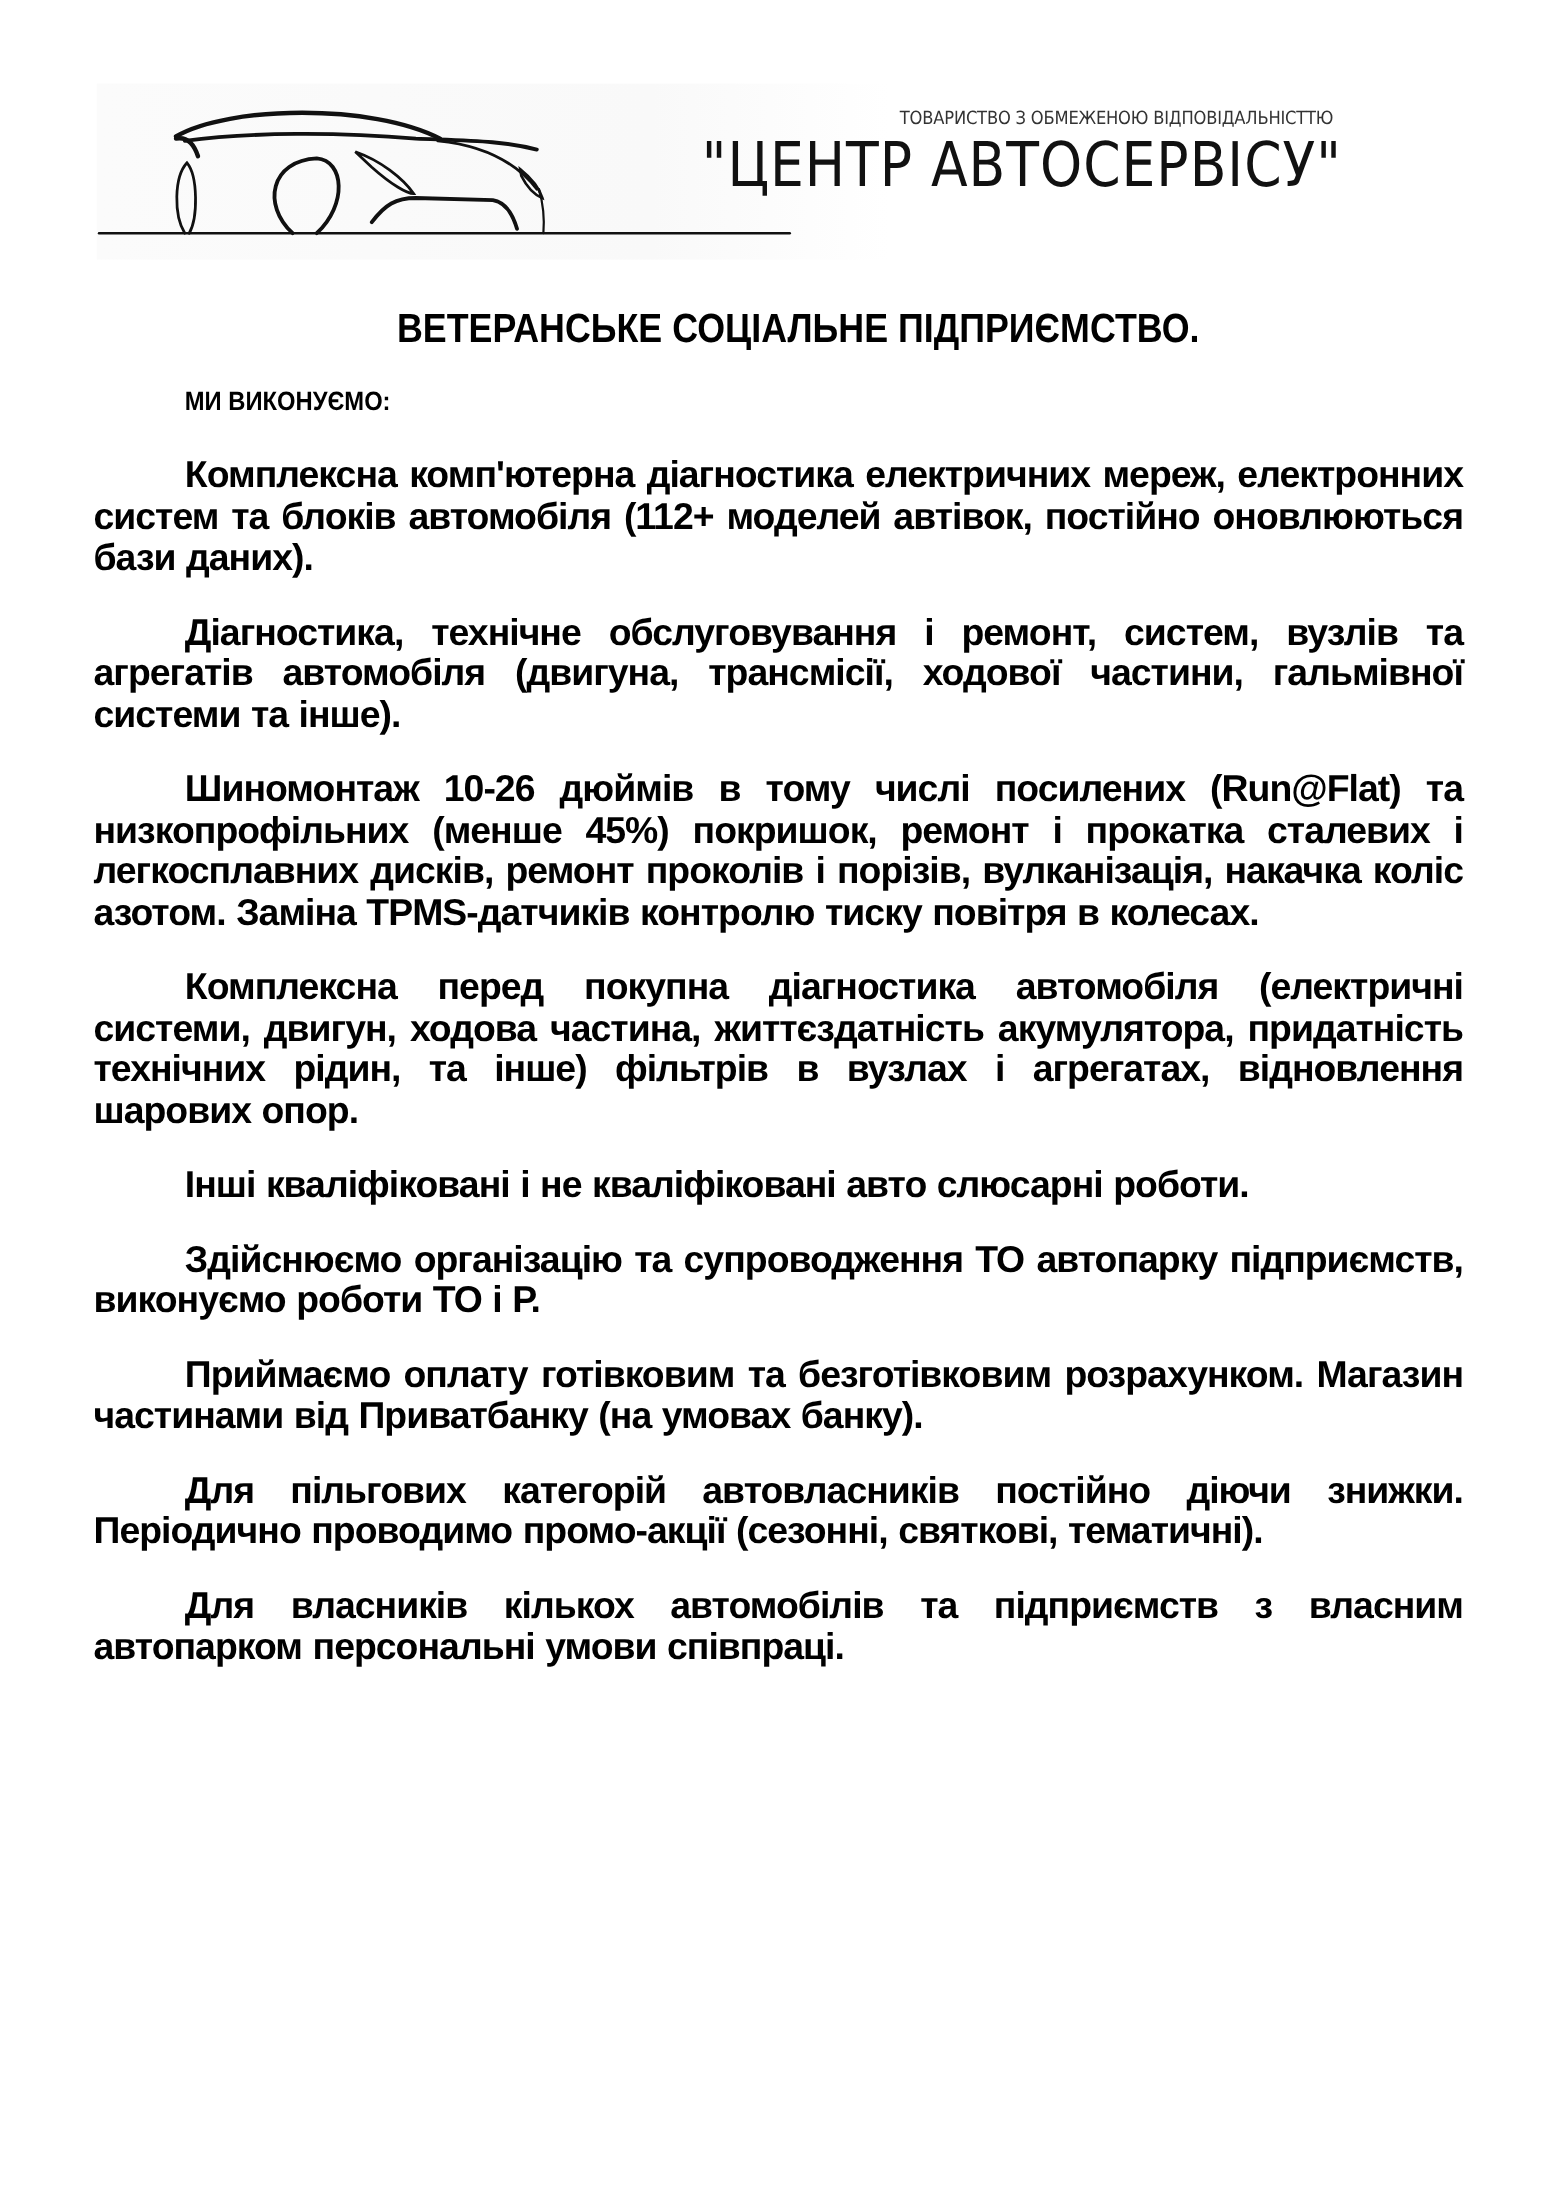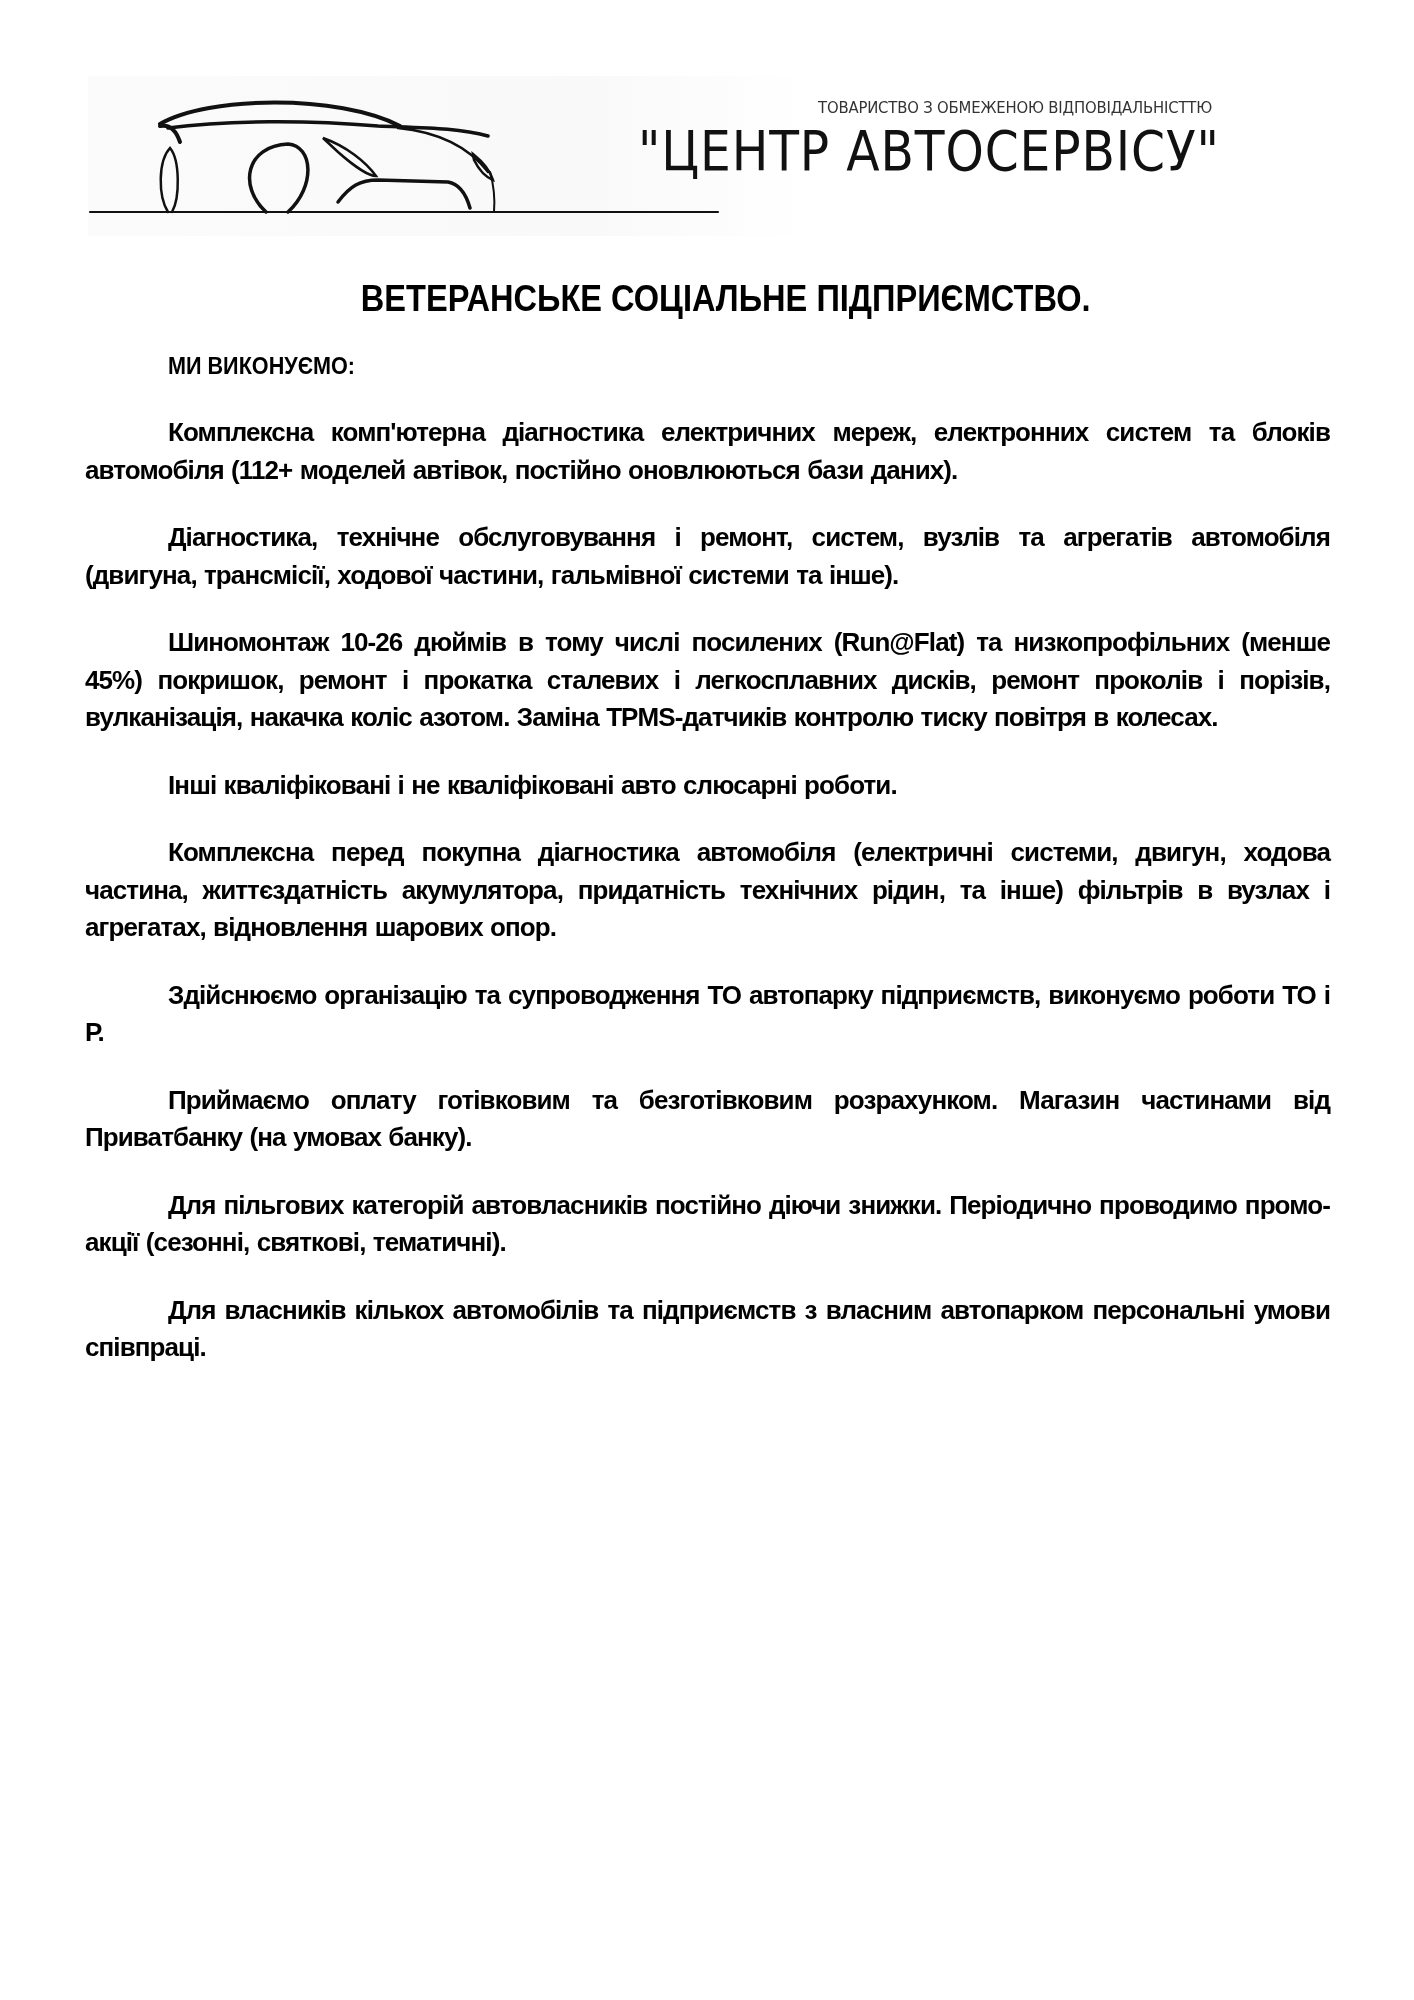--- a/index.html
+++ b/index.html
@@ -89,21 +89,21 @@
     }
     .services {
       position: absolute;
       left: 85px;
       top: 414px;
       width: 1245px;
     }
     .service-item {
       margin: 0 0 30px 0;
       font-weight: bold;
-      font-size: 26px;
+      font-size: 34px;
       line-height: 37.5px;
       text-align: justify;
       text-indent: 83px;
       letter-spacing: -0.9px;
       word-spacing: 1px;
       font-stretch: condensed;
     }
   </style>
 </head>
 <body>
@@ -141,19 +141,19 @@
 </div>
 
 <h1 class="doc-title">ВЕТЕРАНСЬКЕ СОЦІАЛЬНЕ ПІДПРИЄМСТВО.</h1>
 
 <h2 class="section-heading">МИ ВИКОНУЄМО:</h2>
 
 <div class="services">
   <p class="service-item">Комплексна комп'ютерна діагностика електричних мереж, електронних систем та блоків автомобіля (112+ моделей автівок, постійно оновлюються бази даних).</p>
   <p class="service-item">Діагностика, технічне обслуговування і ремонт, систем, вузлів та агрегатів автомобіля (двигуна, трансмісії, ходової частини, гальмівної системи та інше).</p>
   <p class="service-item">Шиномонтаж 10-26 дюймів в тому числі посилених (Run@Flat) та низкопрофільних (менше 45%) покришок, ремонт і прокатка сталевих і легкосплавних дисків, ремонт проколів і порізів, вулканізація, накачка коліс азотом. Заміна TPMS-датчиків контролю тиску повітря в колесах.</p>
+  <p class="service-item">Комплексна перед покупна діагностика автомобіля (електричні системи, двигун, ходова частина, життєздатність акумулятора, придатність технічних рідин, та інше) фільтрів в вузлах і агрегатах, відновлення шарових опор.</p>
   <p class="service-item">Інші кваліфіковані і не кваліфіковані авто слюсарні роботи.</p>
-  <p class="service-item">Комплексна перед покупна діагностика автомобіля (електричні системи, двигун, ходова частина, життєздатність акумулятора, придатність технічних рідин, та інше) фільтрів в вузлах і агрегатах, відновлення шарових опор.</p>
   <p class="service-item">Здійснюємо організацію та супроводження ТО автопарку підприємств, виконуємо роботи ТО і Р.</p>
   <p class="service-item">Приймаємо оплату готівковим та безготівковим розрахунком. Магазин частинами від Приватбанку (на умовах банку).</p>
   <p class="service-item">Для пільгових категорій автовласників постійно діючи знижки. Періодично проводимо промо-акції (сезонні, святкові, тематичні).</p>
   <p class="service-item">Для власників кількох автомобілів та підприємств з власним автопарком персональні умови співпраці.</p>
 </div>
 
 </body></html>

